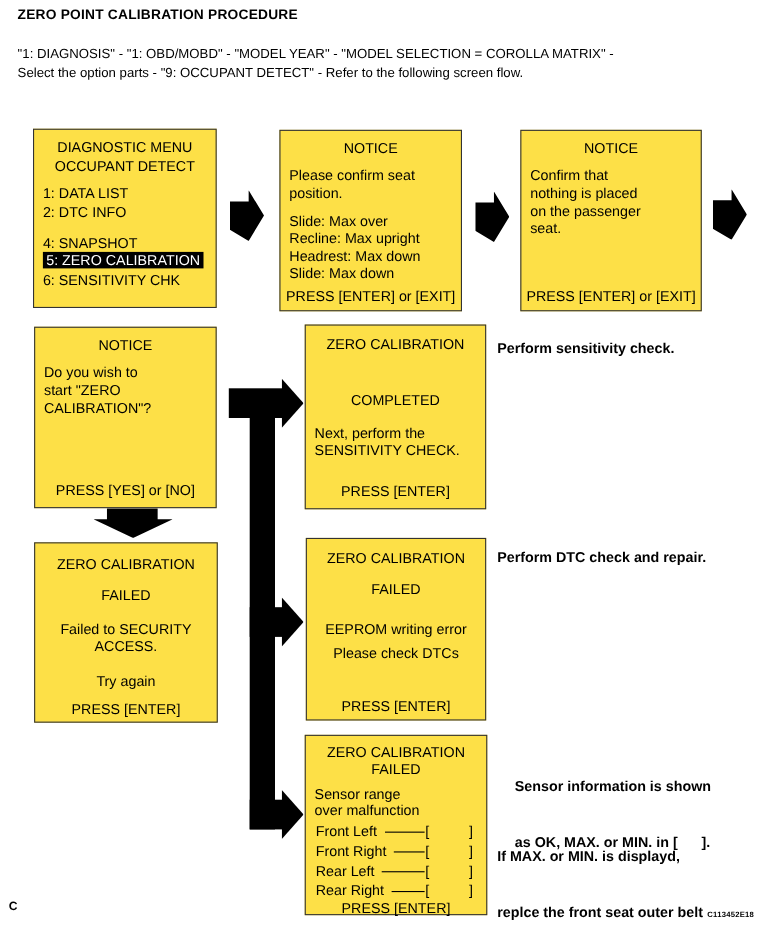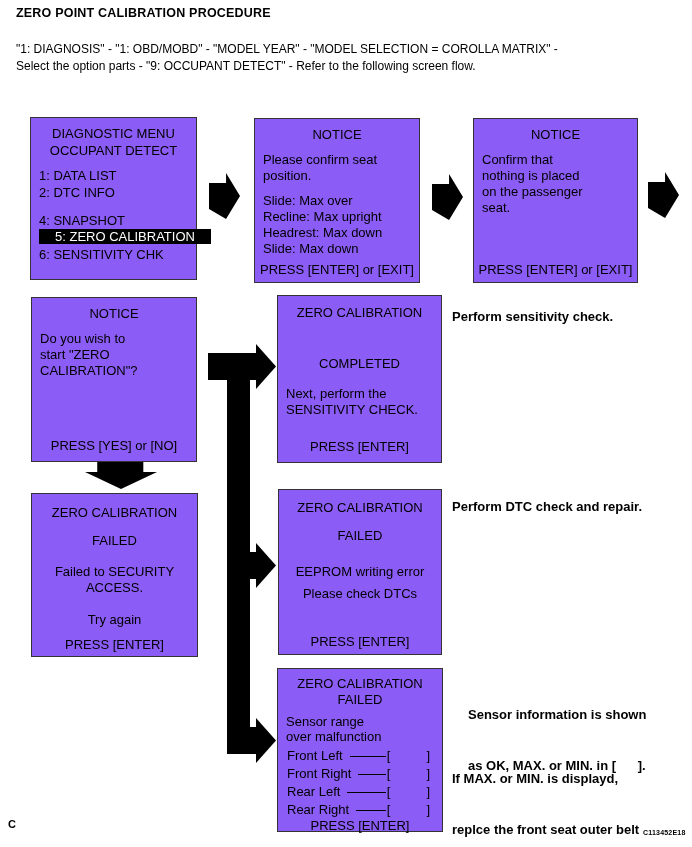--- a/index.html
+++ b/index.html
@@ -1,24 +1,24 @@
 <!DOCTYPE html>
 <html><head>
 <meta charset="utf-8">
 <style>
   html,body{margin:0;padding:0;background:#fff;}
   body{font-family:"Liberation Sans",sans-serif;color:#000;}
   .canvas{position:relative;width:692px;height:847px;background:#fff;overflow:hidden;}
   .doc-title{position:absolute;left:16px;top:6px;font-size:12.5px;font-weight:bold;letter-spacing:.2px;white-space:nowrap;}
   .intro{position:absolute;left:16px;top:41px;font-size:12px;line-height:17px;white-space:nowrap;}
-  .box{position:absolute;border:1.7px solid #333;background:#8b5cf6;box-sizing:border-box;font-size:13px;}
+  .box{position:absolute;border:1.7px solid #333;background:#fde047;box-sizing:border-box;font-size:13px;}
   .ln{position:absolute;left:0;right:0;line-height:15px;white-space:nowrap;}
   .c{text-align:center;}
   .l{padding-left:8px;}
-  .sel{display:inline-block;background:#000;color:#fff;padding:0 16px;}
+  .sel{display:inline-block;background:#000;color:#fff;padding:0 3px;}
   .bar{position:absolute;background:#000;}
   .head-right{position:absolute;background:#000;clip-path:polygon(0 0,100% 50%,0 100%);}
   .arrow-right{position:absolute;background:#000;clip-path:polygon(0 22%,55% 22%,55% 0,100% 50%,55% 100%,0 78%);}
   .arrow-down{position:absolute;background:#000;clip-path:polygon(17% 0,81% 0,81% 37%,100% 37%,50% 100%,0 37%,17% 37%);}
   .note{position:absolute;font-weight:bold;font-size:13px;line-height:17px;white-space:pre;}
   .srow{position:absolute;left:9px;right:12px;display:flex;align-items:center;line-height:15px;}
   .srow .dash{flex:1;height:0;border-top:1.7px solid #000;margin:1px 1px 0 7px;}
   .pre{white-space:pre;}
   .footer-c{position:absolute;left:8px;top:818px;font-size:11px;font-weight:bold;}
   .fig-code{position:absolute;left:643px;top:829px;font-size:7px;font-weight:bold;letter-spacing:.2px;}

